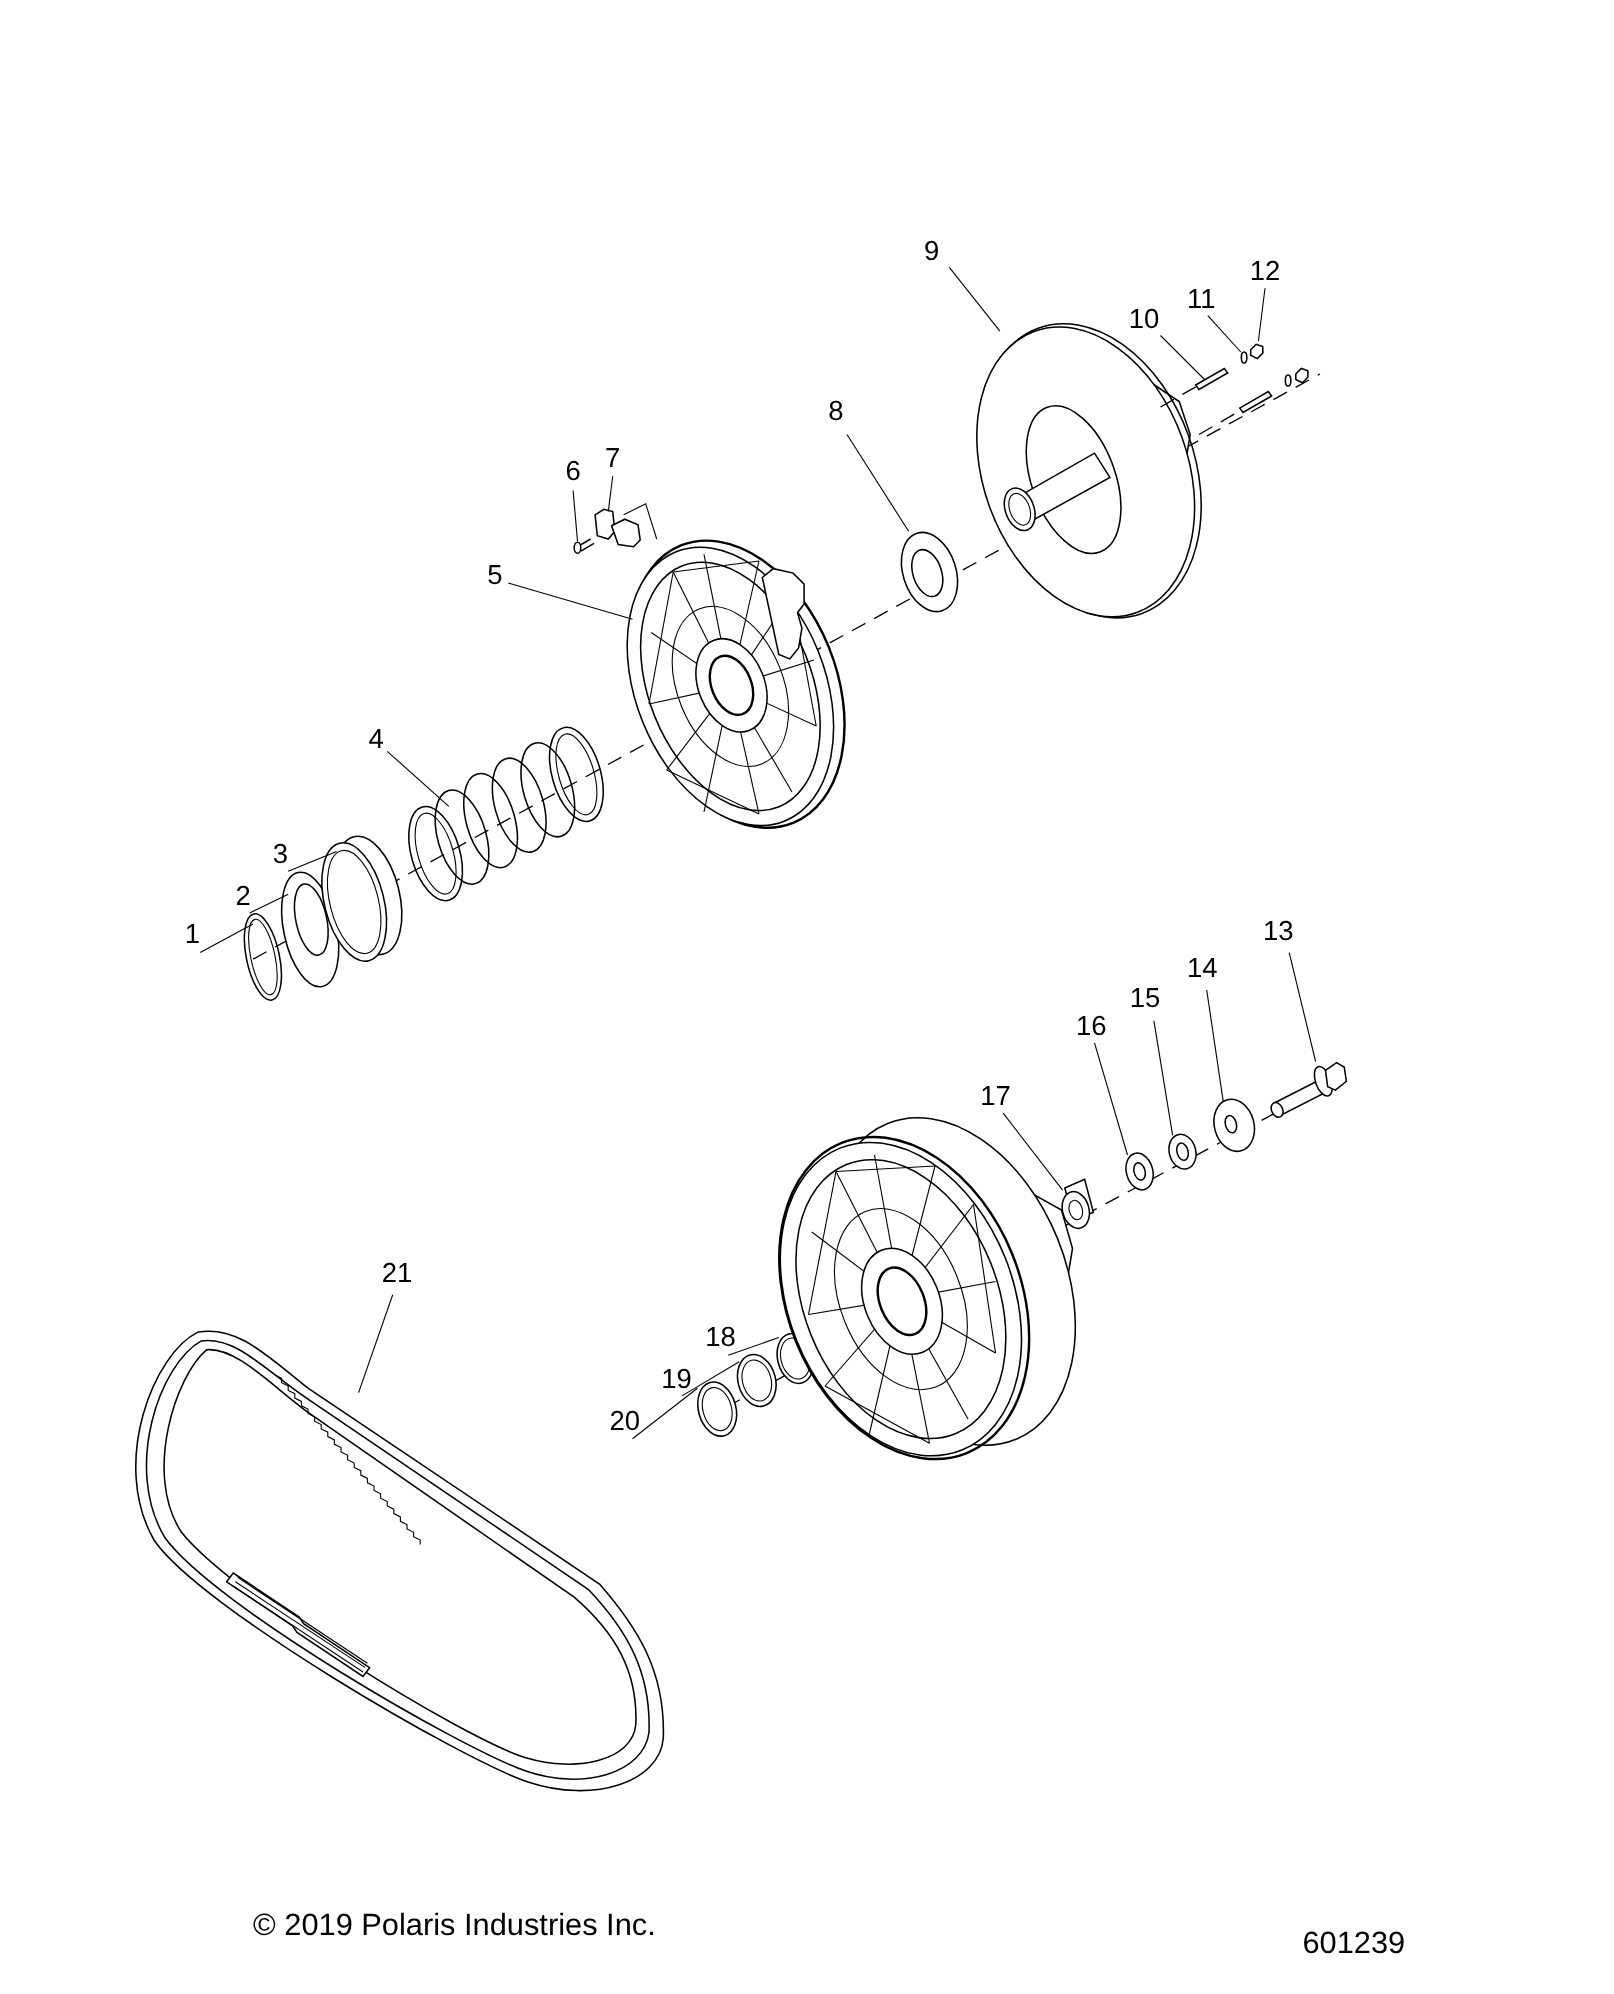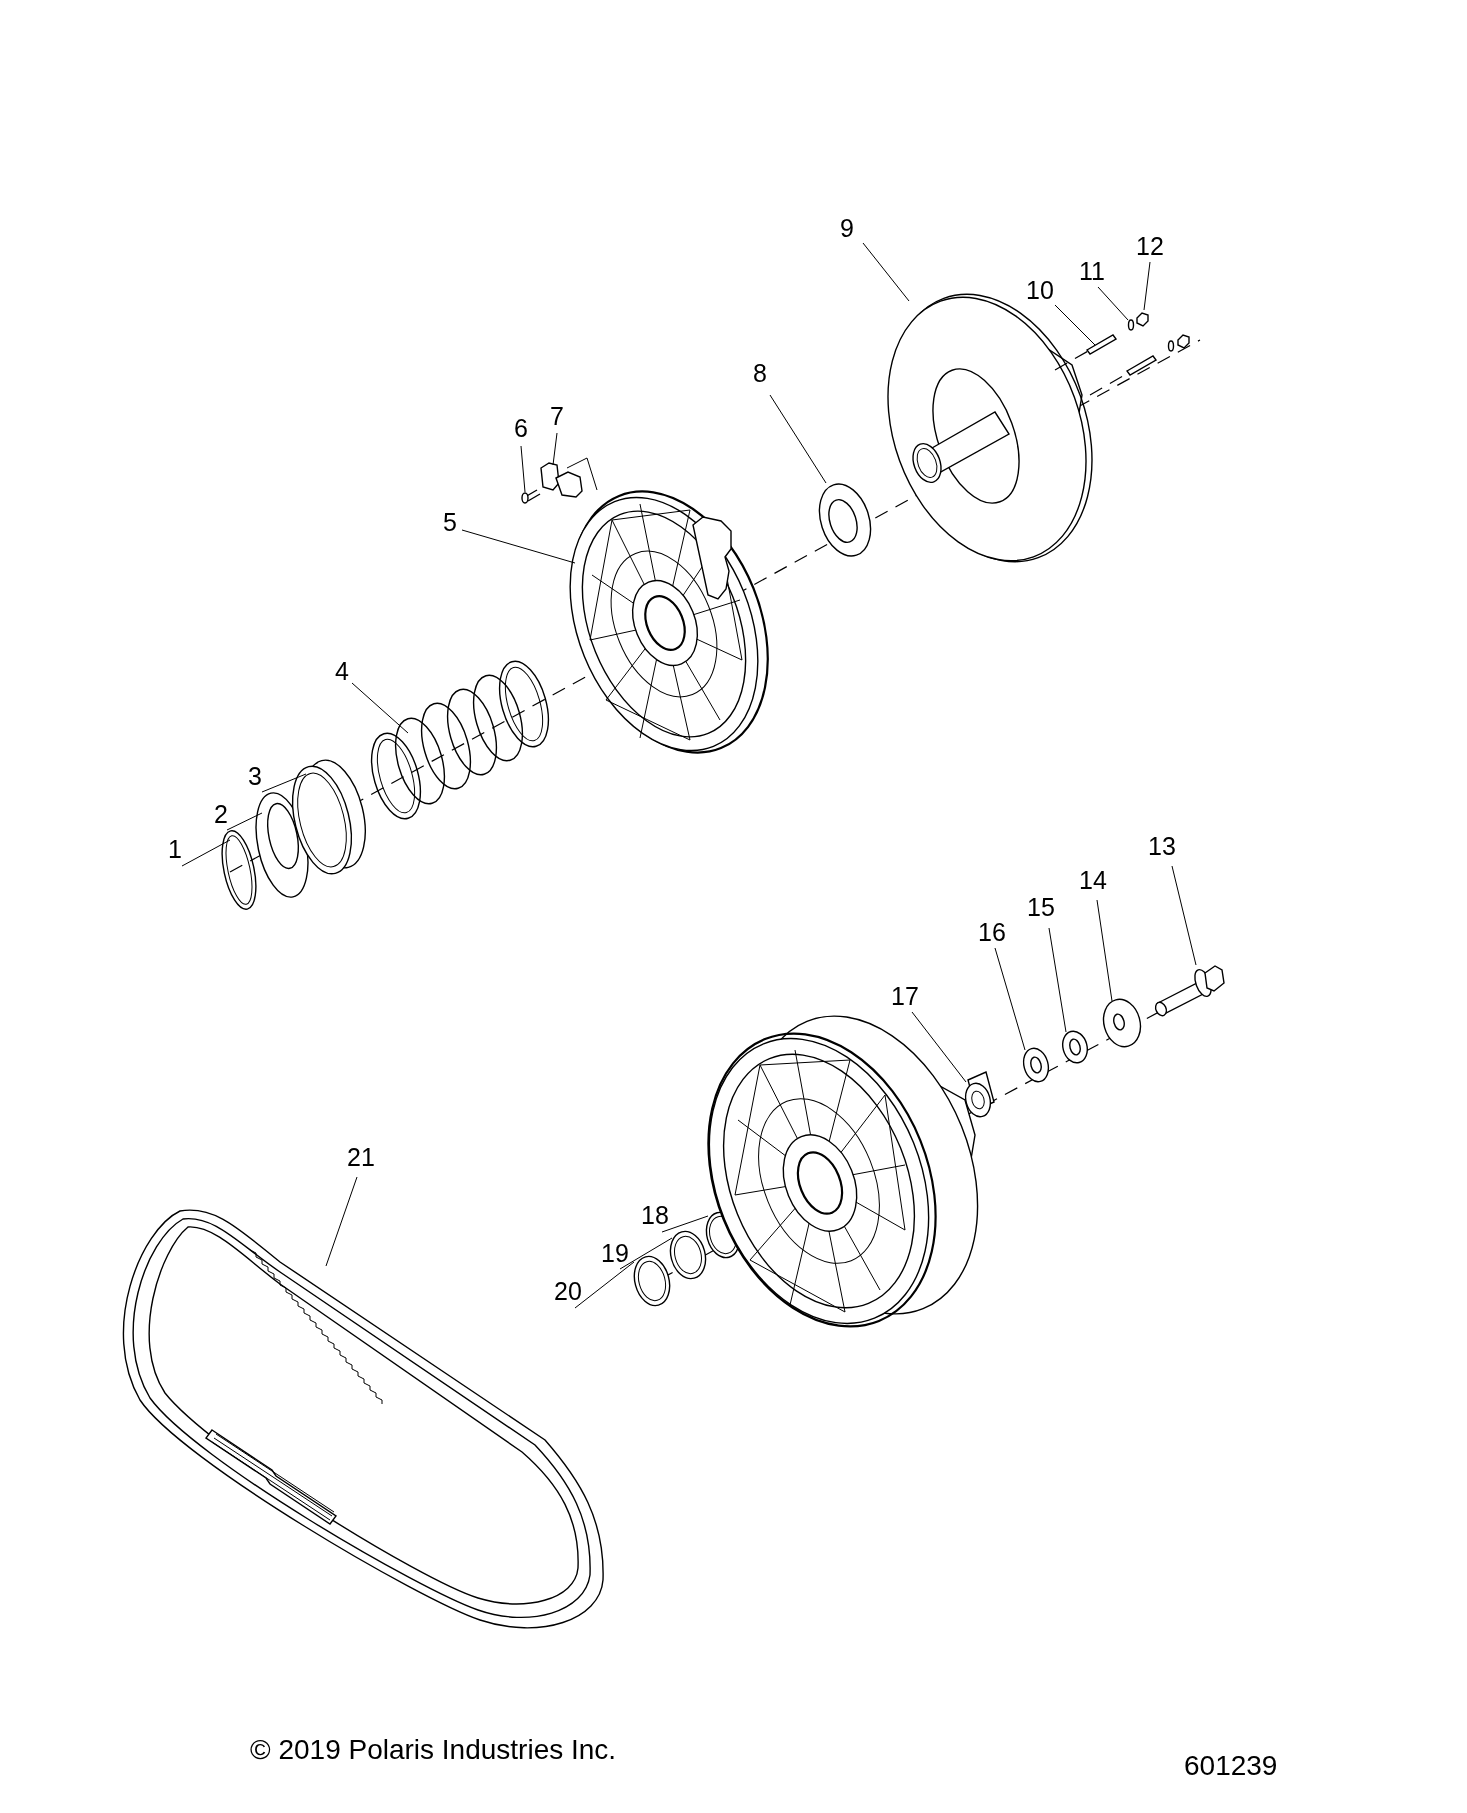--- a/index.html
+++ b/index.html
@@ -5,21 +5,21 @@
   html, body { margin:0; padding:0; background:#ffffff; }
   body { width:1467px; height:1813px; position:relative; overflow:hidden; font-family:"Liberation Sans", sans-serif; }
   #diagram { position:absolute; left:0; top:0; width:1467px; height:1813px; }
   .ln { stroke:#000; fill:none; stroke-width:1.4; }
   .thin { stroke:#000; fill:none; stroke-width:1; }
   .thick { stroke:#000; fill:none; stroke-width:2.2; }
   .face { stroke:#000; fill:#fff; stroke-width:1.4; }
   .dash { stroke:#000; fill:none; stroke-width:1.2; stroke-dasharray:14 9; }
   .callout { font-family:"Liberation Sans", sans-serif; font-size:25px; fill:#000; text-anchor:middle; dominant-baseline:middle; }
   .footer { position:absolute; font-family:"Liberation Sans", sans-serif; color:#000; font-size:28px; white-space:nowrap; }
-  #copyright { left:250px; top:1734px; }
+  #copyright { left:230px; top:1734px; }
   #diagram-id { left:1172px; top:1750px;margin-left:12px; }
 </style>
 </head>
 <body>
 
 <svg id="diagram" viewBox="0 0 1467 1813" xmlns="http://www.w3.org/2000/svg">
 
   <line class="dash" x1="230" y1="872" x2="1200" y2="340"></line>
 
   <g>

